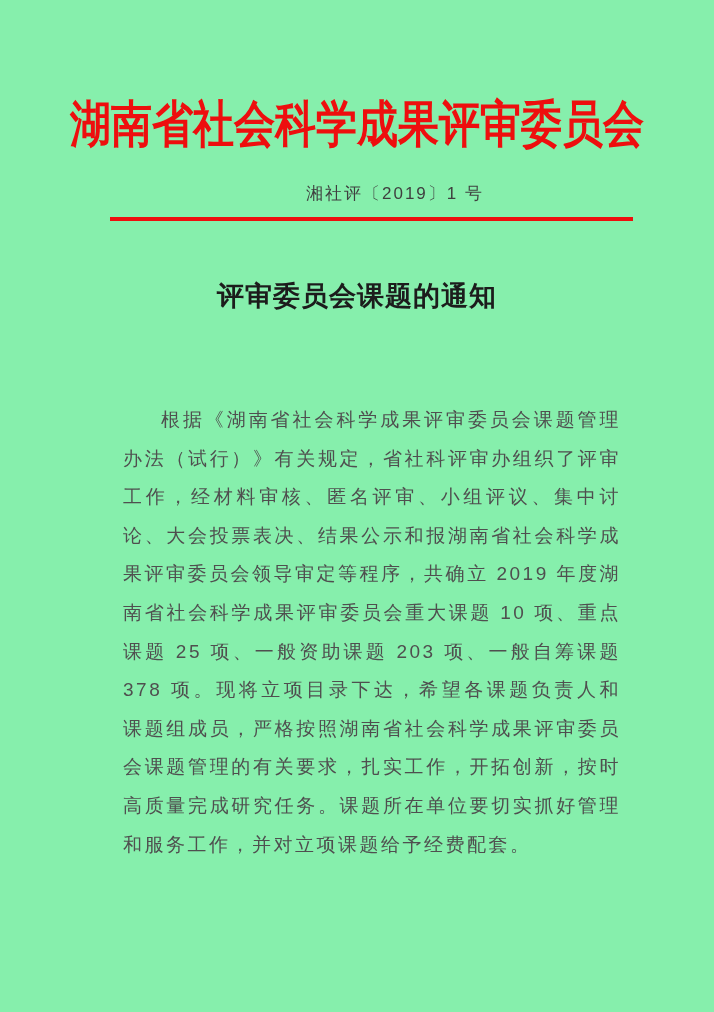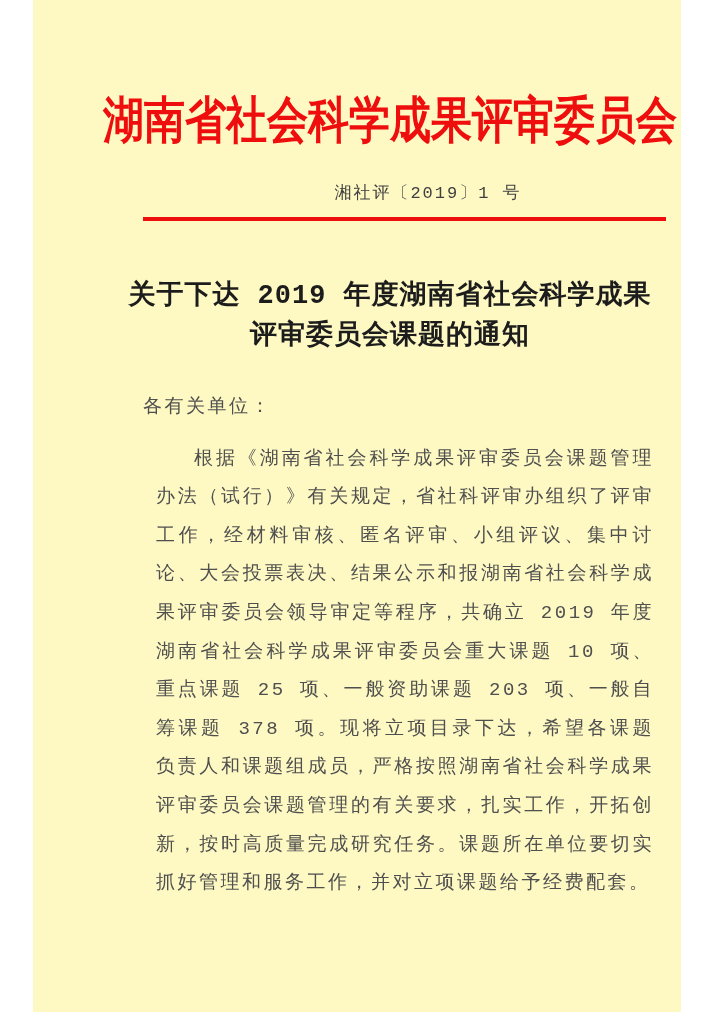--- a/index.html
+++ b/index.html
@@ -2,26 +2,26 @@
 <html><head>
 <meta charset="utf-8">
 <style>
   html, body {
     margin: 0;
     padding: 0;
     background: #ffffff;
   }
   .page {
     position: relative;
-    width: 648px;
+    width: 714px;
     height: 1012px;
     margin: 0 auto;
-    background: #fef9c3;
+    background: #86efac;
     overflow: hidden;
-    font-family: Liberation Mono, monospace;
+    font-family: Liberation Sans, sans-serif;
   }
   .org-name {
     position: absolute;
     top: 92px;
     left: 0;
     width: 714px;
     text-align: center;
     color: #ee0e0e;
     font-weight: 700;
     font-size: 50px;
@@ -92,22 +92,20 @@
 
 <div class="page">
 
   <div class="org-name">湖南省社会科学成果评审委员会</div>
 
   <div class="doc-number">湘社评〔2019〕1 号</div>
 
   <div class="red-line"></div>
 
   <h1 class="doc-title">
-    <span class="t-line">关于下达 2019 年度湖南省社会科学成果</span>
     <span class="t-line">评审委员会课题的通知</span>
   </h1>
 
   <div class="body-block">
-    <div class="salutation">各有关单位：</div>
     <p class="paragraph">根据《湖南省社会科学成果评审委员会课题管理办法（试行）》有关规定，省社科评审办组织了评审工作，经材料审核、匿名评审、小组评议、集中讨论、大会投票表决、结果公示和报湖南省社会科学成果评审委员会领导审定等程序，共确立 2019 年度湖南省社会科学成果评审委员会重大课题 10 项、重点课题 25 项、一般资助课题 203 项、一般自筹课题 378 项。现将立项目录下达，希望各课题负责人和课题组成员，严格按照湖南省社会科学成果评审委员会课题管理的有关要求，扎实工作，开拓创新，按时高质量完成研究任务。课题所在单位要切实抓好管理和服务工作，并对立项课题给予经费配套。</p>
   </div>
 
 </div>
 
 </body></html>

